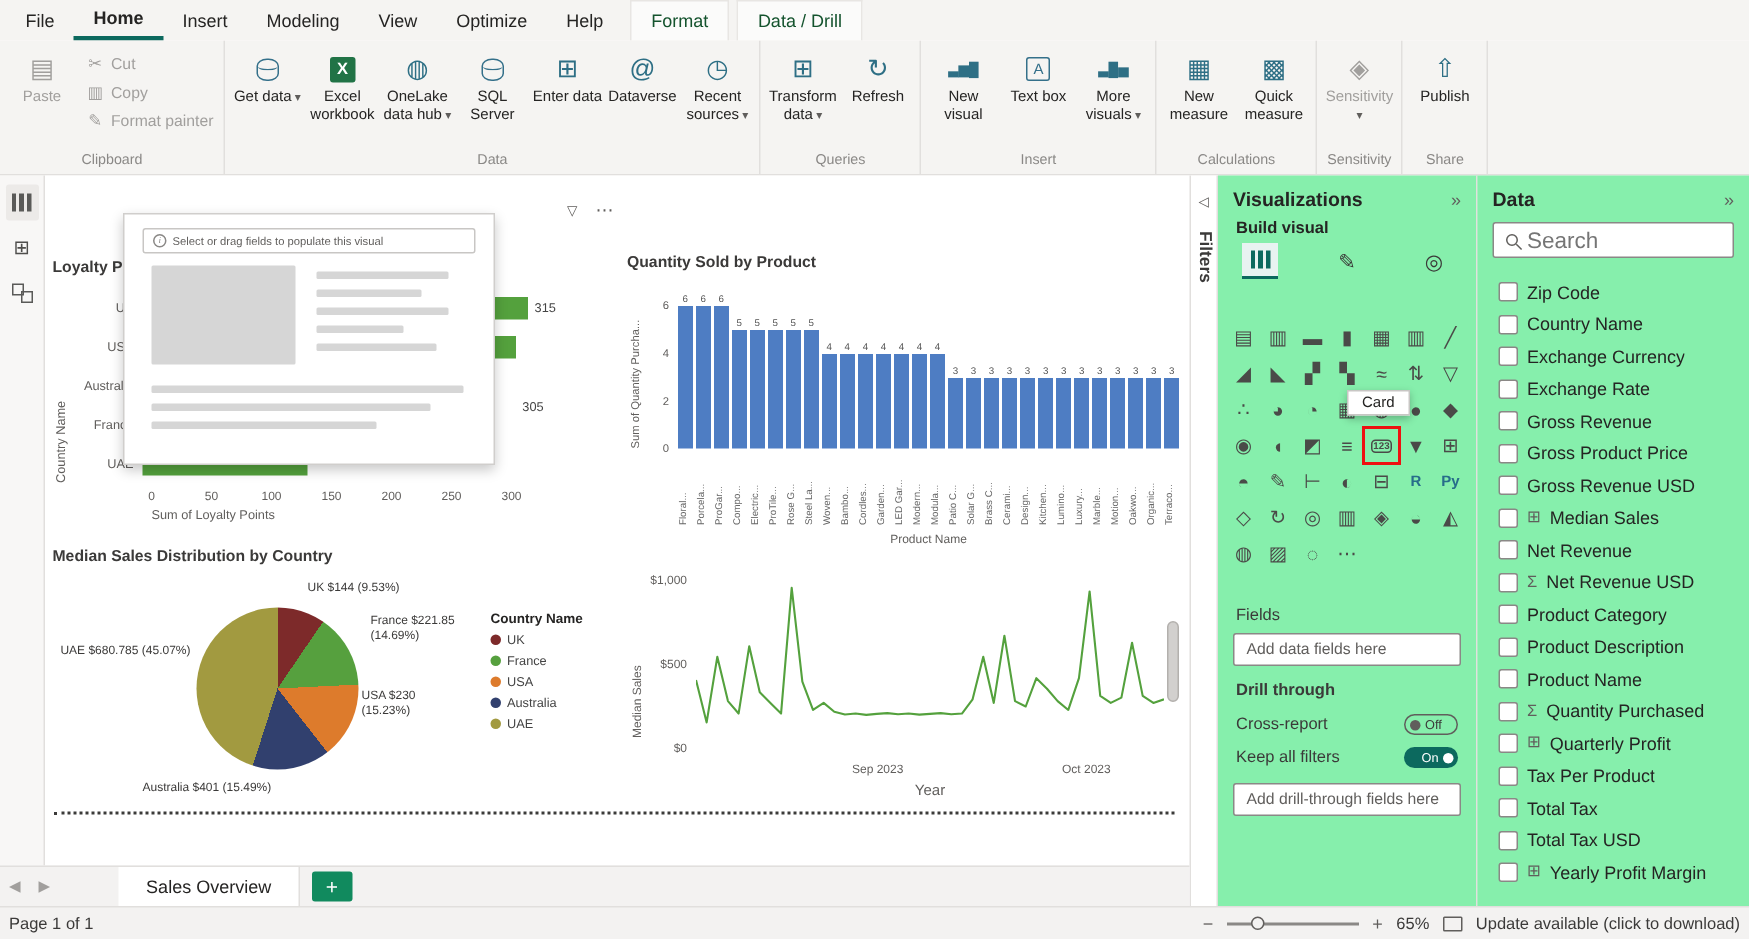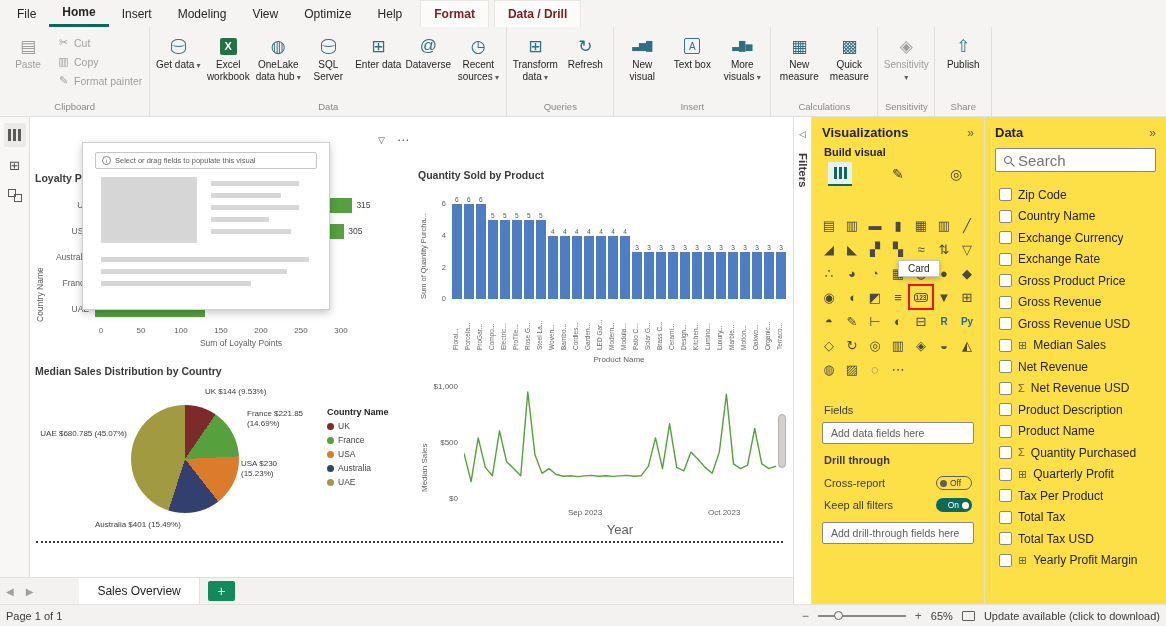--- a/index.html
+++ b/index.html
@@ -2,21 +2,21 @@
 <html><head>
 <meta charset="utf-8">
 <style>
   *{margin:0;padding:0;box-sizing:border-box}
   html,body{background:#fff}
   .app{position:relative;width:1166px;height:626px;font-family:"Liberation Sans","DejaVu Sans",sans-serif;background:#fff;overflow:hidden;color:#252423}
   
   .ribbon-tabs{position:absolute;top:0;left:0;right:0;height:27px;background:#f5f4f2;display:flex;align-items:stretch;padding-left:4px}
   .rtab{padding:0 13px;font-size:12px;display:flex;align-items:center;color:#252423;cursor:default;white-space:nowrap}
   .rtab.sel{font-weight:bold;border-bottom:3px solid #0c695e;padding-bottom:0}
-  .rtab.ctx{color:#7f1d1d;background:#fbfbfa;border:1px solid #e8e6e3;border-bottom:none;margin-left:5px;font-weight:bold}
+  .rtab.ctx{color:#14532d;background:#fbfbfa;border:1px solid #e8e6e3;border-bottom:none;margin-left:5px;font-weight:normal}
   
   .ribbon-bar{position:absolute;top:27px;left:0;right:0;height:90px;background:#f5f4f2;border-bottom:1px solid #e1dfdd;display:flex;overflow:hidden}
   .rgroup{display:flex;flex-direction:column;border-right:1px solid #e1dfdd;padding:2px 3px 0}
   .ritems{flex:1;display:flex;align-items:flex-start}
   .rbig{width:50px;display:flex;flex-direction:column;align-items:center;text-align:center;padding:4px 1px 0;cursor:default}
   .rbig .ric{height:26px;display:flex;align-items:center;justify-content:center;font-size:17px;color:#2e6f85}
   .rbig .rlab{font-size:10px;line-height:1.15;color:#252423}
   .rbig.dis .rlab,.rbig.dis .ric,.rsmall.dis{color:#a19f9d}
   .caret{font-size:8px;color:#605e5c}
   .rcol{display:flex;flex-direction:column;justify-content:flex-start;padding-top:4px}
@@ -45,21 +45,21 @@
   .c1{left:5px;top:55px;width:380px;height:190px}
   .c1-ylab{position:absolute;left:0;top:40px;height:110px;font-size:8.5px;color:#605e5c;display:flex;align-items:center}
   .h-rows{position:absolute;left:14px;right:34px;top:20px}
   .h-row{display:flex;align-items:center;height:26px}
   .h-cat{width:46px;text-align:right;padding-right:6px;font-size:8.5px;color:#605e5c;flex:none}
   .h-area{flex:1;position:relative;height:15px}
   .h-bar{height:100%}
   .h-val{position:absolute;top:50%;transform:translateY(-50%);font-size:8.5px;color:#444;white-space:nowrap}
   .h-axis{position:absolute;left:66px;right:34px;top:154px;height:10px}
   .h-tick{position:absolute;transform:translateX(-50%);font-size:8px;color:#605e5c}
-  .c1-xlab{position:absolute;left:66px;right:34px;top:166px;text-align:center;font-size:8.5px;color:#605e5c}
+  .c1-xlab{position:absolute;left:66px;right:34px;top:166px;font-size:8.5px;color:#605e5c}
   
   .c2{left:388px;top:52px;width:372px;height:204px}
   .c2-ylab{position:absolute;left:1px;top:28px;height:102px;font-size:7.5px;color:#605e5c;display:flex;align-items:center}
   .v-yticks{position:absolute;left:18px;top:26px;height:104px;width:12px}
   .v-ytick{position:absolute;right:2px;font-size:7.5px;color:#605e5c}
   .v-cols{position:absolute;left:34px;right:4px;top:26px;height:104px;display:flex;align-items:flex-end;gap:2.5px}
   .v-col{flex:1;position:relative;height:100%}
   .v-bar{position:absolute;bottom:0;left:0;right:0}
   .v-vlab{position:absolute;left:50%;transform:translateX(-50%);font-size:6.5px;color:#555}
   .v-cats{position:absolute;left:34px;right:4px;top:133px;height:48px;display:flex;gap:2.5px;overflow:hidden}
@@ -80,21 +80,21 @@
   .lg-dot{width:7px;height:7px;border-radius:50%;flex:none}
   .lg-lab{font-size:8.5px;color:#444}
   
   .c4{left:388px;top:245px;width:372px;height:178px}
   .c4-ylab{position:absolute;left:2px;top:40px;height:90px;font-size:8px;color:#605e5c;display:flex;align-items:center}
   .l-ytick{position:absolute;width:34px;text-align:right;font-size:8px;color:#605e5c}
   .lt0{left:6px;top:20px}.lt1{left:6px;top:76px}.lt2{left:6px;top:132px}
   .l-plot{position:absolute;left:46px;top:24px;width:312px;height:118px}
   .l-xtick{position:absolute;font-size:8px;color:#605e5c;top:146px}
   .lx0{left:150px}.lx1{left:290px}
-  .c4-xlab{position:absolute;left:46px;right:14px;top:160px;text-align:center;font-size:13px;color:#605e5c}
+  .c4-xlab{position:absolute;left:46px;right:14px;top:160px;text-align:center;font-size:10px;color:#605e5c}
   .l-scroll{position:absolute;right:4px;top:52px;width:8px;height:54px;background:#d2d0ce;border:1px solid #b3b0ad;border-radius:4px}
   
   .ph{position:absolute;left:52px;top:25px;width:248px;height:168px;background:#fff;border:1px solid #d0cecc;box-shadow:0 3px 8px rgba(0,0,0,.22);z-index:4}
   .ph-msg{display:flex;align-items:center;gap:4px;border:1px solid #c8c6c4;border-radius:2px;margin:9px 12px 6px;padding:3px 6px;font-size:7.5px;color:#605e5c}
   .ic-info{flex:none;width:9px;height:9px;border:1px solid #8a8886;border-radius:50%;font-size:6px;display:flex;align-items:center;justify-content:center;color:#8a8886;font-style:italic;font-family:"Liberation Serif",serif}
   .ph-body{position:relative;height:120px}
   .sk{position:absolute;background:#d6d6d6;border-radius:1px}
   .sk-block{left:18px;top:2px;width:96px;height:66px}
   .skl1{left:128px;top:6px;width:88px;height:5px}
   .skl2{left:128px;top:18px;width:70px;height:5px}
@@ -106,21 +106,21 @@
   .skl8{left:18px;top:106px;width:150px;height:5px}
   .hover-icons{position:absolute;left:348px;top:16px;display:flex;gap:12px;align-items:center;z-index:5}
   .hi-funnel{font-size:9px;color:#605e5c}
   .hi-dots{font-size:12px;color:#605e5c;letter-spacing:1px}
   .page-edge{position:absolute;left:6px;right:10px;top:424px;border-top:2px dotted #3b3a39}
   
   .filters-strip{position:absolute;left:793px;width:19px;top:0;bottom:0;background:#fff;border-left:1px solid #e1dfdd;border-right:1px solid #e1dfdd}
   .fs-arrow{font-size:9px;color:#605e5c;text-align:center;margin-top:12px}
   .fs-title{margin:14px auto 0;font-size:11.5px;font-weight:bold;color:#3b3a39;writing-mode:vertical-rl;display:block;text-align:left;margin-left:3px}
   
-  .panel{position:absolute;top:0;bottom:0;background:#fde047;overflow:hidden}
+  .panel{position:absolute;top:0;bottom:0;background:#86efac;overflow:hidden}
   .viz-panel{left:812px;width:173px;border-right:1px solid #e1dfdd}
   .data-panel{left:985px;right:0}
   .p-head{display:flex;justify-content:space-between;align-items:center;padding:8px 10px 2px;font-size:13px;font-weight:bold;color:#252423}
   .p-chev{font-size:12px;color:#605e5c;font-weight:normal}
   .vp-build{font-size:11px;font-weight:bold;color:#252423;padding:4px 12px 2px}
   .vp-modes{display:flex;gap:34px;padding:2px 16px;margin-bottom:22px}
   .vp-mode{width:26px;height:24px;display:flex;align-items:center;justify-content:center;font-size:14px;color:#3a3a38}
   .vp-mode.sel{color:#0c695e;background:#e8f3f1;border-bottom:2px solid #0c695e}
   .vp-grid{position:relative;padding:4px 6px;display:flex;flex-direction:column;gap:2px;margin-bottom:20px}
   .vp-row{display:flex;gap:1px}
@@ -353,21 +353,21 @@
               <span class="h-cat">UK</span>
               <div class="h-area">
                 <div class="h-bar" style="width: 90%; background: rgb(84, 161, 61);"></div>
                 <span class="h-val" style="left: calc(90% + 4px);">315</span>
               </div>
             </div>
             <div class="h-row">
               <span class="h-cat">USA</span>
               <div class="h-area">
                 <div class="h-bar" style="width: 87.1429%; background: rgb(84, 161, 61);"></div>
-                <span class="h-val" style="left: calc(87.1429% + 4px);">305</span>
+                <span class="h-val" style="left: calc(87.1429% + 4px); margin-top: 40px;">305</span>
               </div>
             </div>
             <div class="h-row">
               <span class="h-cat">Australia</span>
               <div class="h-area">
                 <div class="h-bar" style="width: 74.8571%; background: rgb(84, 161, 61);"></div>
                 <span class="h-val" style="left: calc(74.8571% + 4px);">262</span>
               </div>
             </div>
             <div class="h-row">
@@ -737,43 +737,47 @@
           <div class="dp-row">
             <span class="dp-cb"></span>
             <span class="dp-name">Exchange Currency</span>
           </div>
           <div class="dp-row">
             <span class="dp-cb"></span>
             <span class="dp-name">Exchange Rate</span>
           </div>
           <div class="dp-row">
             <span class="dp-cb"></span>
+            <span class="dp-name">Gross Revenue</span>
+          </div>
+          <div class="dp-row">
+            <span class="dp-cb"></span>
             <span class="dp-name">Gross Product Price</span>
-          </div>
-          <div class="dp-row">
-            <span class="dp-cb"></span>
-            <span class="dp-name">Gross Revenue</span>
           </div>
           <div class="dp-row">
             <span class="dp-cb"></span>
             <span class="dp-name">Gross Revenue USD</span>
           </div>
           <div class="dp-row">
             <span class="dp-cb"></span>
             <span class="dp-ic">⊞</span>
             <span class="dp-name">Median Sales</span>
           </div>
           <div class="dp-row">
             <span class="dp-cb"></span>
             <span class="dp-name">Net Revenue</span>
           </div>
           <div class="dp-row">
             <span class="dp-cb"></span>
             <span class="dp-ic">Σ</span>
             <span class="dp-name">Net Revenue USD</span>
+          </div>
+          <div class="dp-row">
+            <span class="dp-cb"></span>
+            <span class="dp-name">Product Category</span>
           </div>
           <div class="dp-row">
             <span class="dp-cb"></span>
             <span class="dp-name">Product Description</span>
           </div>
           <div class="dp-row">
             <span class="dp-cb"></span>
             <span class="dp-name">Product Name</span>
           </div>
           <div class="dp-row">

